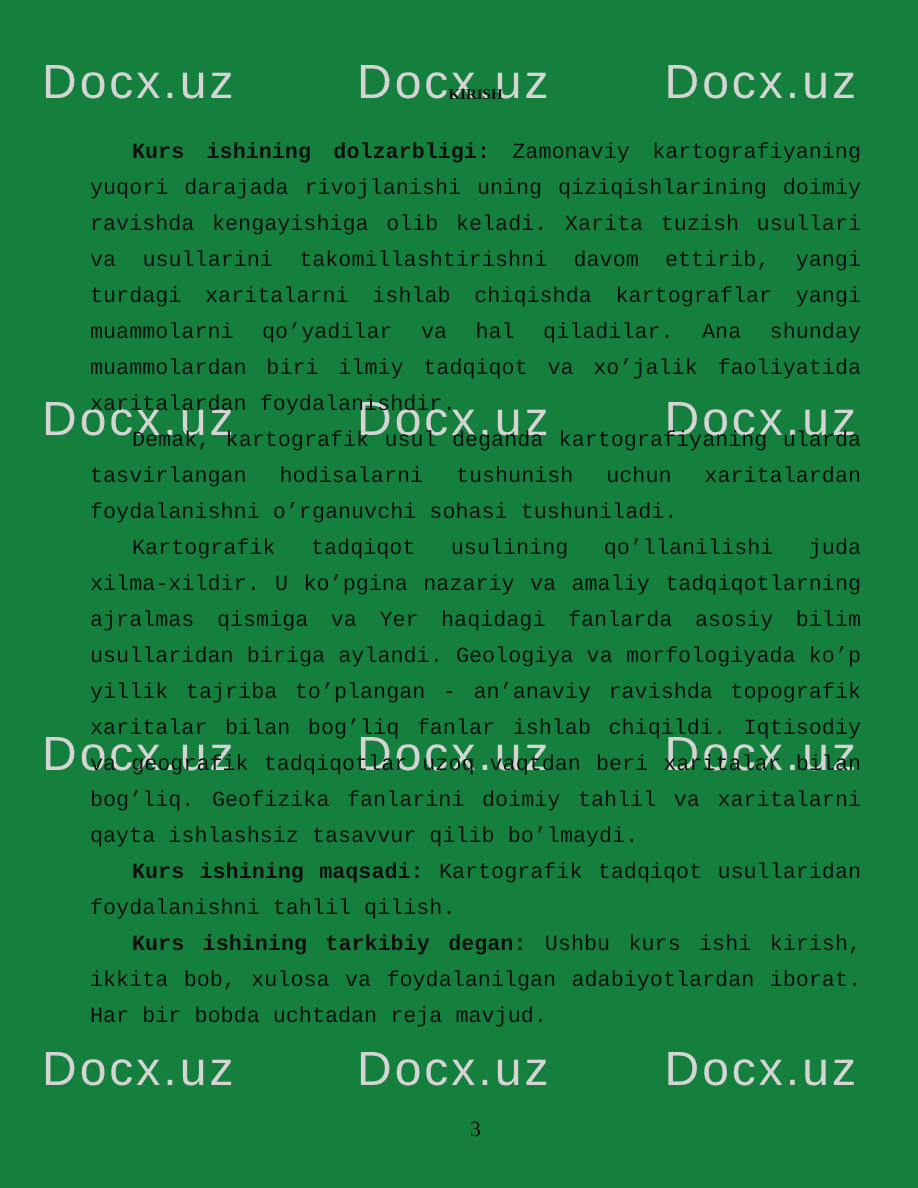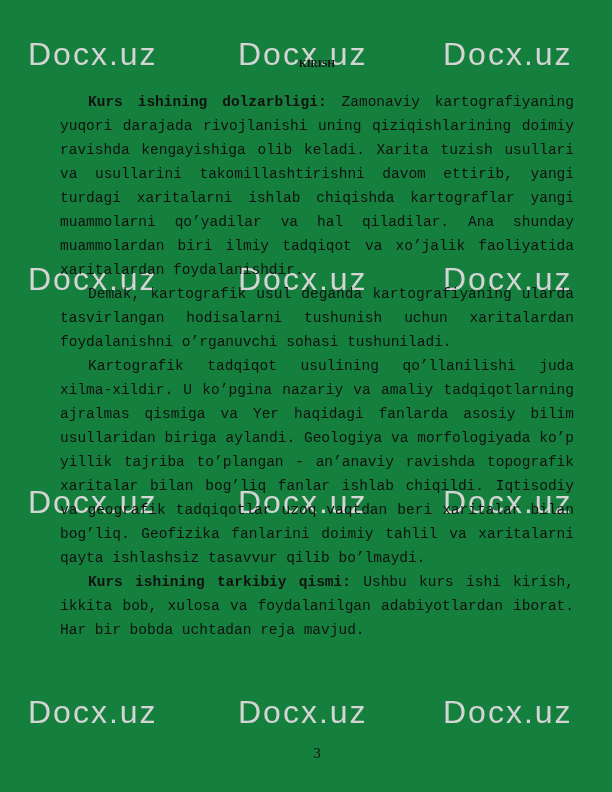--- a/index.html
+++ b/index.html
@@ -77,17 +77,18 @@
       <span class="watermark" style="top: 696px; left: 28px; color: rgb(212, 212, 212);">Docx.uz</span>
       <span class="watermark" style="top: 696px; left: 238px; color: rgb(212, 212, 212);">Docx.uz</span>
       <span class="watermark" style="top: 696px; left: 443px; color: rgb(212, 212, 212);">Docx.uz</span>
     </div>
   <div class="content">
     <h1 class="title">KIRISH</h1>
     <div id="paragraphs">
         <p><b>Kurs ishining dolzarbligi:</b> Zamonaviy kartografiyaning yuqori darajada rivojlanishi uning qiziqishlarining doimiy ravishda kengayishiga olib keladi. Xarita tuzish usullari va usullarini takomillashtirishni davom ettirib, yangi turdagi xaritalarni ishlab chiqishda kartograflar yangi muammolarni qo’yadilar va hal qiladilar. Ana shunday muammolardan biri ilmiy tadqiqot va xo’jalik faoliyatida xaritalardan foydalanishdir.</p>
         <p>Demak, kartografik usul deganda kartografiyaning ularda tasvirlangan hodisalarni tushunish uchun xaritalardan foydalanishni o’rganuvchi sohasi tushuniladi.</p>
         <p>Kartografik tadqiqot usulining qo’llanilishi juda xilma-xildir. U ko’pgina nazariy va amaliy tadqiqotlarning ajralmas qismiga va Yer haqidagi fanlarda asosiy bilim usullaridan biriga aylandi. Geologiya va morfologiyada ko’p yillik tajriba to’plangan - an’anaviy ravishda topografik xaritalar bilan bog’liq fanlar ishlab chiqildi. Iqtisodiy va geografik tadqiqotlar uzoq vaqtdan beri xaritalar bilan bog’liq. Geofizika fanlarini doimiy tahlil va xaritalarni qayta ishlashsiz tasavvur qilib bo’lmaydi.</p>
-        <p><b>Kurs ishining tarkibiy qismi:</b> Ushbu kurs ishi kirish, ikkita bob, xulosa va foydalanilgan adabiyotlardan iborat. Har bir bobda uchtadan reja mavjud.</p>
+        <p><b>Kurs ishining maqsadi:</b> Kartografik tadqiqot usullaridan foydalanishni tahlil qilish.</p>
+        <p><b>Kurs ishining tarkibiy degan:</b> Ushbu kurs ishi kirish, ikkita bob, xulosa va foydalanilgan adabiyotlardan iborat. Har bir bobda uchtadan reja mavjud.</p>
       </div>
   </div>
   <div class="page-number">3</div>
 </div>
 
 </body></html>

